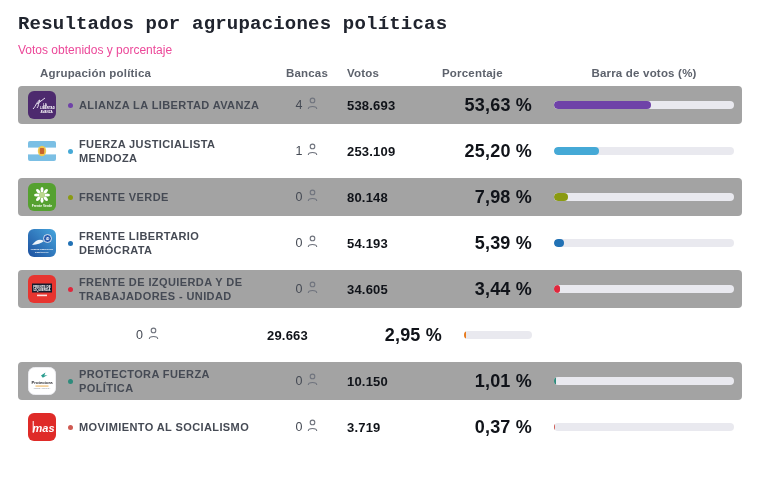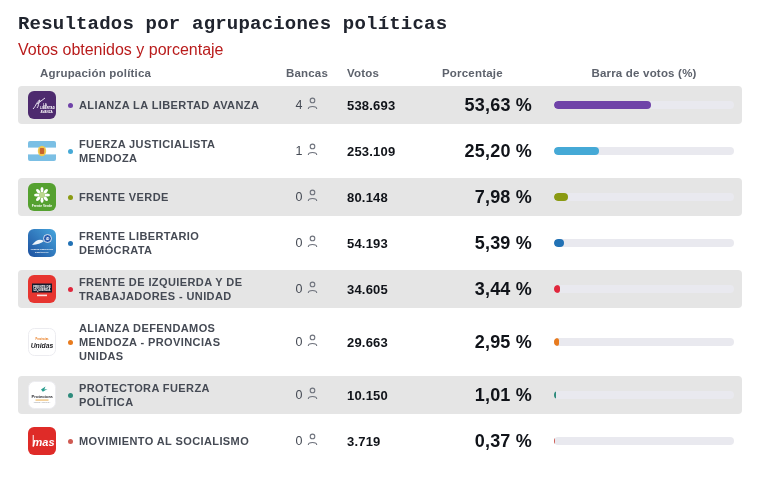--- a/index.html
+++ b/index.html
@@ -1,32 +1,32 @@
 <!DOCTYPE html>
 <html><head>
 <meta charset="utf-8">
 <style>
   html,body{margin:0;padding:0;background:#ffffff;}
   body{width:760px;height:482px;font-family:"Liberation Sans",sans-serif;-webkit-font-smoothing:antialiased;overflow:hidden;}
   .container{padding:12px 18px 0 18px;box-sizing:border-box;}
 
   .page-title{font-family:Liberation Mono, monospace;font-size:19px;font-weight:700;color:#20242e;margin:0;line-height:24px;letter-spacing:.2px;}
-  .page-subtitle{font-size:16px;color:#b91c1c;margin-top:6px;line-height:16px;}
+  .page-subtitle{font-size:12px;color:#ec4899;margin-top:6px;line-height:16px;}
 
   .table{margin-top:4px;}
   .grid-row{display:grid;grid-template-columns:minmax(0,1fr) 80px 95px 90px 202px;align-items:center;padding:5px 8px 5px 10px;box-sizing:border-box;}
   .header-row{min-height:22px;margin-bottom:2px;}
   .header-row .hcell{font-size:11.5px;font-weight:700;color:#5d626c;letter-spacing:.2px;}
   .h-party{padding-left:12px;text-align:left;}
   .h-seats{text-align:center;}
   .h-votes,.h-pct{text-align:left;padding-right:6px;}
   .h-bar{text-align:center;padding-left:22px;}
 
   .row{min-height:38px;border-radius:4px;margin-bottom:8px;}
-  .row.shaded{background:#e5e5e5;}
+  .row.shaded{background:#a3a3a3;}
 
   .party-cell{display:flex;align-items:center;gap:0;}
   .logo{width:28px;height:28px;flex:0 0 28px;display:flex;align-items:flex-start;justify-content:center;}
   .bullet{width:5px;height:5px;border-radius:50%;flex:0 0 5px;margin-left:12px;margin-right:6px;}
   .pname{font-size:11px;font-weight:700;color:#454a54;letter-spacing:.4px;line-height:14px;}
 
   .seats-cell{display:flex;align-items:center;justify-content:center;gap:5px;font-size:12.5px;color:#454a54;}
   .votes-cell{font-size:13px;font-weight:700;color:#101319;text-align:left;padding-right:6px;letter-spacing:.2px;}
   .pct-cell{font-size:18px;font-weight:700;color:#101319;text-align:right;letter-spacing:.2px;}
 
@@ -208,31 +208,20 @@
     <div class="votes-cell">34.605</div>
     <div class="pct-cell">3,44 %</div>
     <div class="bar-cell">
       <div class="track">
         <div class="fill" style="width: 3.44%; background: rgb(224, 39, 60);"></div>
       </div>
     </div>
   </div>
 
   <div class="grid-row row">
-    <div class="party-cell">
-      <span class="logo">
-              <svg width="28" height="28" viewBox="0 0 28 28">
-                <rect x="0.5" y="0.5" width="27" height="27" rx="6" fill="#ffffff" stroke="#ececf0"></rect>
-                <text x="14" y="12" font-size="2.6" fill="#e87b1e" text-anchor="middle" font-weight="bold">Provincias</text>
-                <text x="14" y="19.5" font-size="6.8" fill="#26262a" text-anchor="middle" font-weight="bold" font-style="italic">Unidas</text>
-              </svg>
-            </span>
-      <span class="bullet" style="background: rgb(232, 123, 30);"></span>
-      <span class="pname">ALIANZA DEFENDAMOS MENDOZA - PROVINCIAS UNIDAS</span>
-    </div>
     <div class="seats-cell">
       <span>0</span>
       <span class="seat-icon"><svg width="11" height="13" viewBox="0 0 11 13" fill="none" stroke="#70747e" stroke-width="1.1">
                 <circle cx="5.5" cy="3.4" r="2.3"></circle>
                 <path d="M1.3 12 C1.3 8.7 9.7 8.7 9.7 12"></path>
               </svg></span>
     </div>
     <div class="votes-cell">29.663</div>
     <div class="pct-cell">2,95 %</div>
     <div class="bar-cell">

